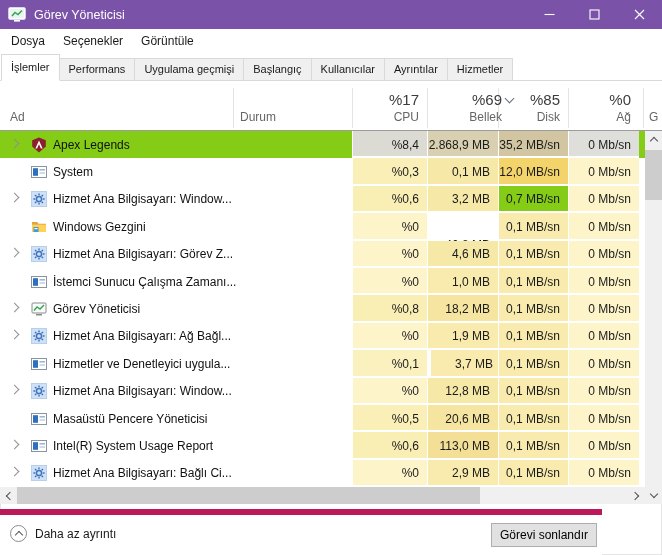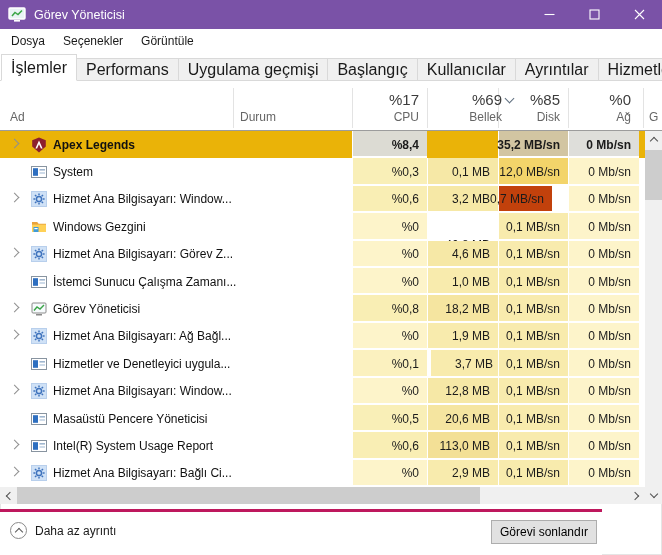--- a/index.html
+++ b/index.html
@@ -13,21 +13,21 @@
   .titlebar{position:absolute;top:0;left:0;width:662px;height:29px;background:#7a52a7;display:flex;align-items:center;}
   .app-icon{margin-left:8px;width:18px;height:16px;display:flex;align-items:center;}
   .titlebar .title{color:#fff;font-size:12.5px;margin-left:8px;flex:1;white-space:nowrap;}
   .controls{display:flex;height:29px;}
   .ctrl{width:45px;height:29px;display:flex;align-items:center;justify-content:center;}
   
   .menubar{position:absolute;top:29px;left:0;width:662px;height:24px;background:#fff;display:flex;align-items:center;padding-left:2px;}
   .menu-item{font-size:12px;padding:4px 9px;color:#1a1a1a;white-space:nowrap;}
   
   .tabbar{position:absolute;top:53px;left:0;width:662px;height:28px;display:flex;align-items:flex-end;border-bottom:1px solid #d9d9d9;background:#fff;padding-left:1px;}
-  .tab{font-size:16px;height:23px;line-height:21px;padding:0 9px;background:#f0f0f0;border:1px solid #d9d9d9;margin-right:-1px;margin-bottom:-1px;white-space:nowrap;position:relative;}
+  .tab{font-size:11px;height:23px;line-height:21px;padding:0 9px;background:#f0f0f0;border:1px solid #d9d9d9;margin-right:-1px;margin-bottom:-1px;white-space:nowrap;position:relative;}
   .tab.active{background:#fff;height:27px;line-height:25px;border-bottom:1px solid #fff;z-index:2;}
   
   .theader{position:absolute;top:81px;left:0;width:662px;height:50px;background:#fff;border-bottom:1px solid #9c9c9c;}
   .hsep{position:absolute;top:7px;bottom:2px;width:1px;background:#e3e3e3;}
   .hname{position:absolute;bottom:6px;font-size:12px;color:#666;}
   .hcol{position:absolute;top:7px;bottom:0;}
   .hcol .pct{position:absolute;top:3px;right:8px;font-size:15px;color:#3c3c3c;}
   .hcol .lbl{position:absolute;bottom:6px;right:8px;font-size:12px;color:#666;}
   .sortchev{position:absolute;width:7px;height:7px;border-right:1.5px solid #5f6f7f;border-bottom:1.5px solid #5f6f7f;transform:rotate(45deg);}
   
@@ -43,21 +43,21 @@
   .hscroll{position:absolute;left:0;top:487px;width:645px;height:17px;background:#f0f0f0;}
   .sb-btn{position:absolute;width:17px;height:17px;display:flex;align-items:center;justify-content:center;}
   .sb-chev{width:6px;height:6px;border-right:1.4px solid #505050;border-bottom:1.4px solid #505050;}
   .up .sb-chev{transform:rotate(-135deg);margin-top:3px;}
   .down .sb-chev{transform:rotate(45deg);margin-bottom:3px;}
   .left .sb-chev{transform:rotate(135deg);margin-left:3px;}
   .right .sb-chev{transform:rotate(-45deg);margin-right:3px;}
   .vthumb{position:absolute;left:0;top:19px;width:17px;height:50px;background:#cdcdcd;}
   .hthumb{position:absolute;top:0;left:17px;width:463px;height:17px;background:#cdcdcd;}
   
-  .statusbar{position:absolute;top:509px;left:0;width:602px;height:46px;background:#fff;border-top:3px solid #be185d;}
+  .statusbar{position:absolute;top:509px;left:0;width:602px;height:46px;background:#fff;border-top:6px solid #be185d;}
   .less{position:absolute;left:10px;top:10px;display:flex;align-items:center;gap:8px;}
   .circle{width:17px;height:17px;border:1px solid #8a8a8a;border-radius:50%;position:relative;}
   .circle .cchev{position:absolute;left:5px;top:6px;width:6px;height:6px;border-right:1.3px solid #5a5a5a;border-bottom:1.3px solid #5a5a5a;transform:rotate(-135deg);}
   .less .lbl{font-size:12px;color:#1a1a1a;}
   .endtask{position:absolute;right:5px;top:8px;min-width:95px;height:24px;background:#e1e1e1;border:1px solid #adadad;font-size:12px;color:#000;display:flex;align-items:center;justify-content:center;padding:0 8px;font-family:inherit;}
 </style>
 </head>
 <body>
 
 <div class="win">
@@ -129,28 +129,29 @@
         <div class="lbl">Disk</div>
         <span class="sortchev" style="left: 8px; top: 7px;"></span>
       </div>
       <div class="hcol" style="left: 568px; width: 71px;">
         <div class="pct">%0</div>
         <div class="lbl">Ağ</div>
       </div>
     </div>
 
   <div class="rows" id="rows">
-      <div class="prow selected" style="background: #eab308; font-weight: bold;">
+      <div class="prow selected" style="background: #84cc16;">
         <span class="rchev"></span>
         <span class="picon"><svg width="16" height="16" viewBox="0 0 16 16">
             <path d="M8 .5 L14.8 3.2 L14.8 9.6 L8 15.5 L1.2 9.6 L1.2 3.2 Z" fill="#8c1f2d"></path>
             <path d="M8 3.6 L11.6 11.4 L9.9 11.4 L8 7.2 L6.1 11.4 L4.4 11.4 Z" fill="#fff"></path>
           </svg></span>
         <span class="pname">Apex Legends</span>
         <div class="pcell" style="left: 352px; width: 75px; background: rgb(220, 219, 211);">%8,4</div>
+        <div class="pcell" style="left: 427px; width: 71px; background: rgb(217, 207, 177);">2.868,9 MB</div>
         <div class="pcell" style="left: 498px; width: 70px; background: rgb(210, 197, 162);">35,2 MB/sn</div>
         <div class="pcell" style="left: 568px; width: 71px; background: rgb(222, 222, 218);">0 Mb/sn</div>
       </div>
       <div class="prow">
         <span class="picon"><svg width="16" height="16" viewBox="0 0 16 16">
             <rect x="0.5" y="2.5" width="15" height="11" fill="#fff" stroke="#8894a0"></rect>
             <rect x="2" y="4.2" width="5" height="7.6" fill="#2e6fc0"></rect>
             <rect x="8.5" y="5" width="5.5" height="1.6" fill="#9fb6cf"></rect>
             <rect x="8.5" y="8.2" width="5.5" height="1.6" fill="#c3d3e4"></rect>
           </svg></span>
@@ -172,21 +173,21 @@
               <line x1="11.8" y1="8" x2="13.6" y2="8"></line>
               <line x1="4" y1="4" x2="5.3" y2="5.3"></line>
               <line x1="10.7" y1="10.7" x2="12" y2="12"></line>
               <line x1="12" y1="4" x2="10.7" y2="5.3"></line>
               <line x1="5.3" y1="10.7" x2="4" y2="12"></line>
             </g>
           </svg></span>
         <span class="pname">Hizmet Ana Bilgisayarı: Window...</span>
         <div class="pcell" style="left: 352px; width: 75px; background: rgb(249, 238, 180);">%0,6</div>
         <div class="pcell" style="left: 427px; width: 71px; background: rgb(246, 232, 166);">3,2 MB</div>
-        <div class="pcell" style="left: 498px; width: 54px; background: #c2410c;">0,7 MB/sn</div>
+        <div class="pcell" style="left: 498px; width: 70px; background: #84cc16;">0,7 MB/sn</div>
         <div class="pcell" style="left: 568px; width: 71px; background: rgb(253, 244, 202);">0 Mb/sn</div>
       </div>
       <div class="prow">
         <span class="picon"><svg width="16" height="16" viewBox="0 0 16 16">
             <path d="M1 3 h5.2 l1.4 1.8 H15 V13 H1 Z" fill="#e8a33d"></path>
             <path d="M1 5.6 H15 V13 H1 Z" fill="#ffd157"></path>
             <rect x="2.5" y="8" width="5" height="5" fill="#3f9bd8"></rect>
             <rect x="3.4" y="9" width="3.2" height="1.2" fill="#fff"></rect>
           </svg></span>
         <span class="pname">Windows Gezgini</span>

